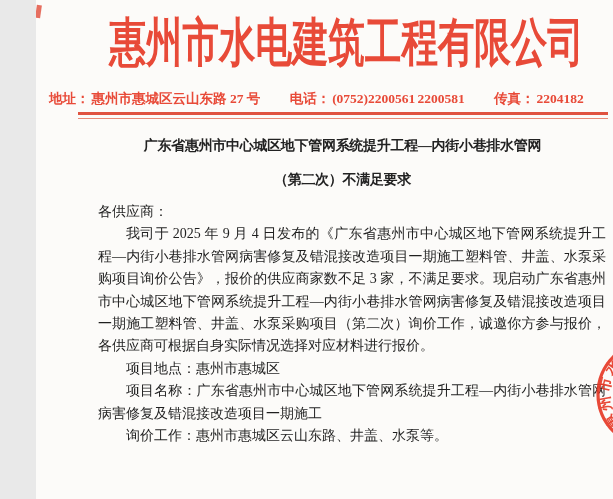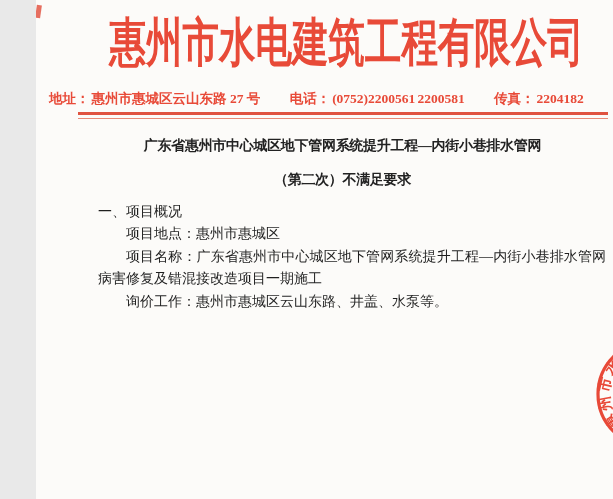--- a/index.html
+++ b/index.html
@@ -98,21 +98,22 @@
 
     <div class="rule"></div>
   </div>
 
   <div class="doc-title">
     <div>广东省惠州市中心城区地下管网系统提升工程—内街小巷排水管网</div>
     <div>（第二次）不满足要求</div>
   </div>
 
   <div class="doc-body">
-    <p>一、项目概况</p>
+    <p class="salutation">各供应商：</p>
+    <p class="indent">我司于 2025 年 9 月 4 日发布的《广东省惠州市中心城区地下管网系统提升工程—内街小巷排水管网病害修复及错混接改造项目一期施工塑料管、井盖、水泵采购项目询价公告》，报价的供应商家数不足 3 家，不满足要求。现启动广东省惠州市中心城区地下管网系统提升工程—内街小巷排水管网病害修复及错混接改造项目一期施工塑料管、井盖、水泵采购项目（第二次）询价工作，诚邀你方参与报价，各供应商可根据自身实际情况选择对应材料进行报价。</p>
     <p class="indent"><span>项目地点：</span><span>惠州市惠城区</span></p>
     <p class="indent"><span>项目名称：</span><span>广东省惠州市中心城区地下管网系统提升工程—内街小巷排水管网病害修复及错混接改造项目一期施工</span></p>
     <p class="indent"><span>询价工作：</span><span>惠州市惠城区云山东路、井盖、水泵等。</span></p>
   </div>
 
   <svg class="stamp" width="124" height="124" viewBox="0 0 124 124" aria-hidden="true">
     <circle cx="62" cy="62" r="53" fill="none" stroke="#e73a28" stroke-width="3.2"></circle>
     <path id="sealPath" d="M 32.3 91.7 A 42 42 0 1 1 91.7 91.7 A 42 42 0 0 1 32.3 91.7" fill="none"></path>
     <text font-size="14.5" letter-spacing="2.5" fill="#e73a28">
       <textPath href="#sealPath" xlink:href="#sealPath" startOffset="0">惠州市水电建筑工程有限公司</textPath>

